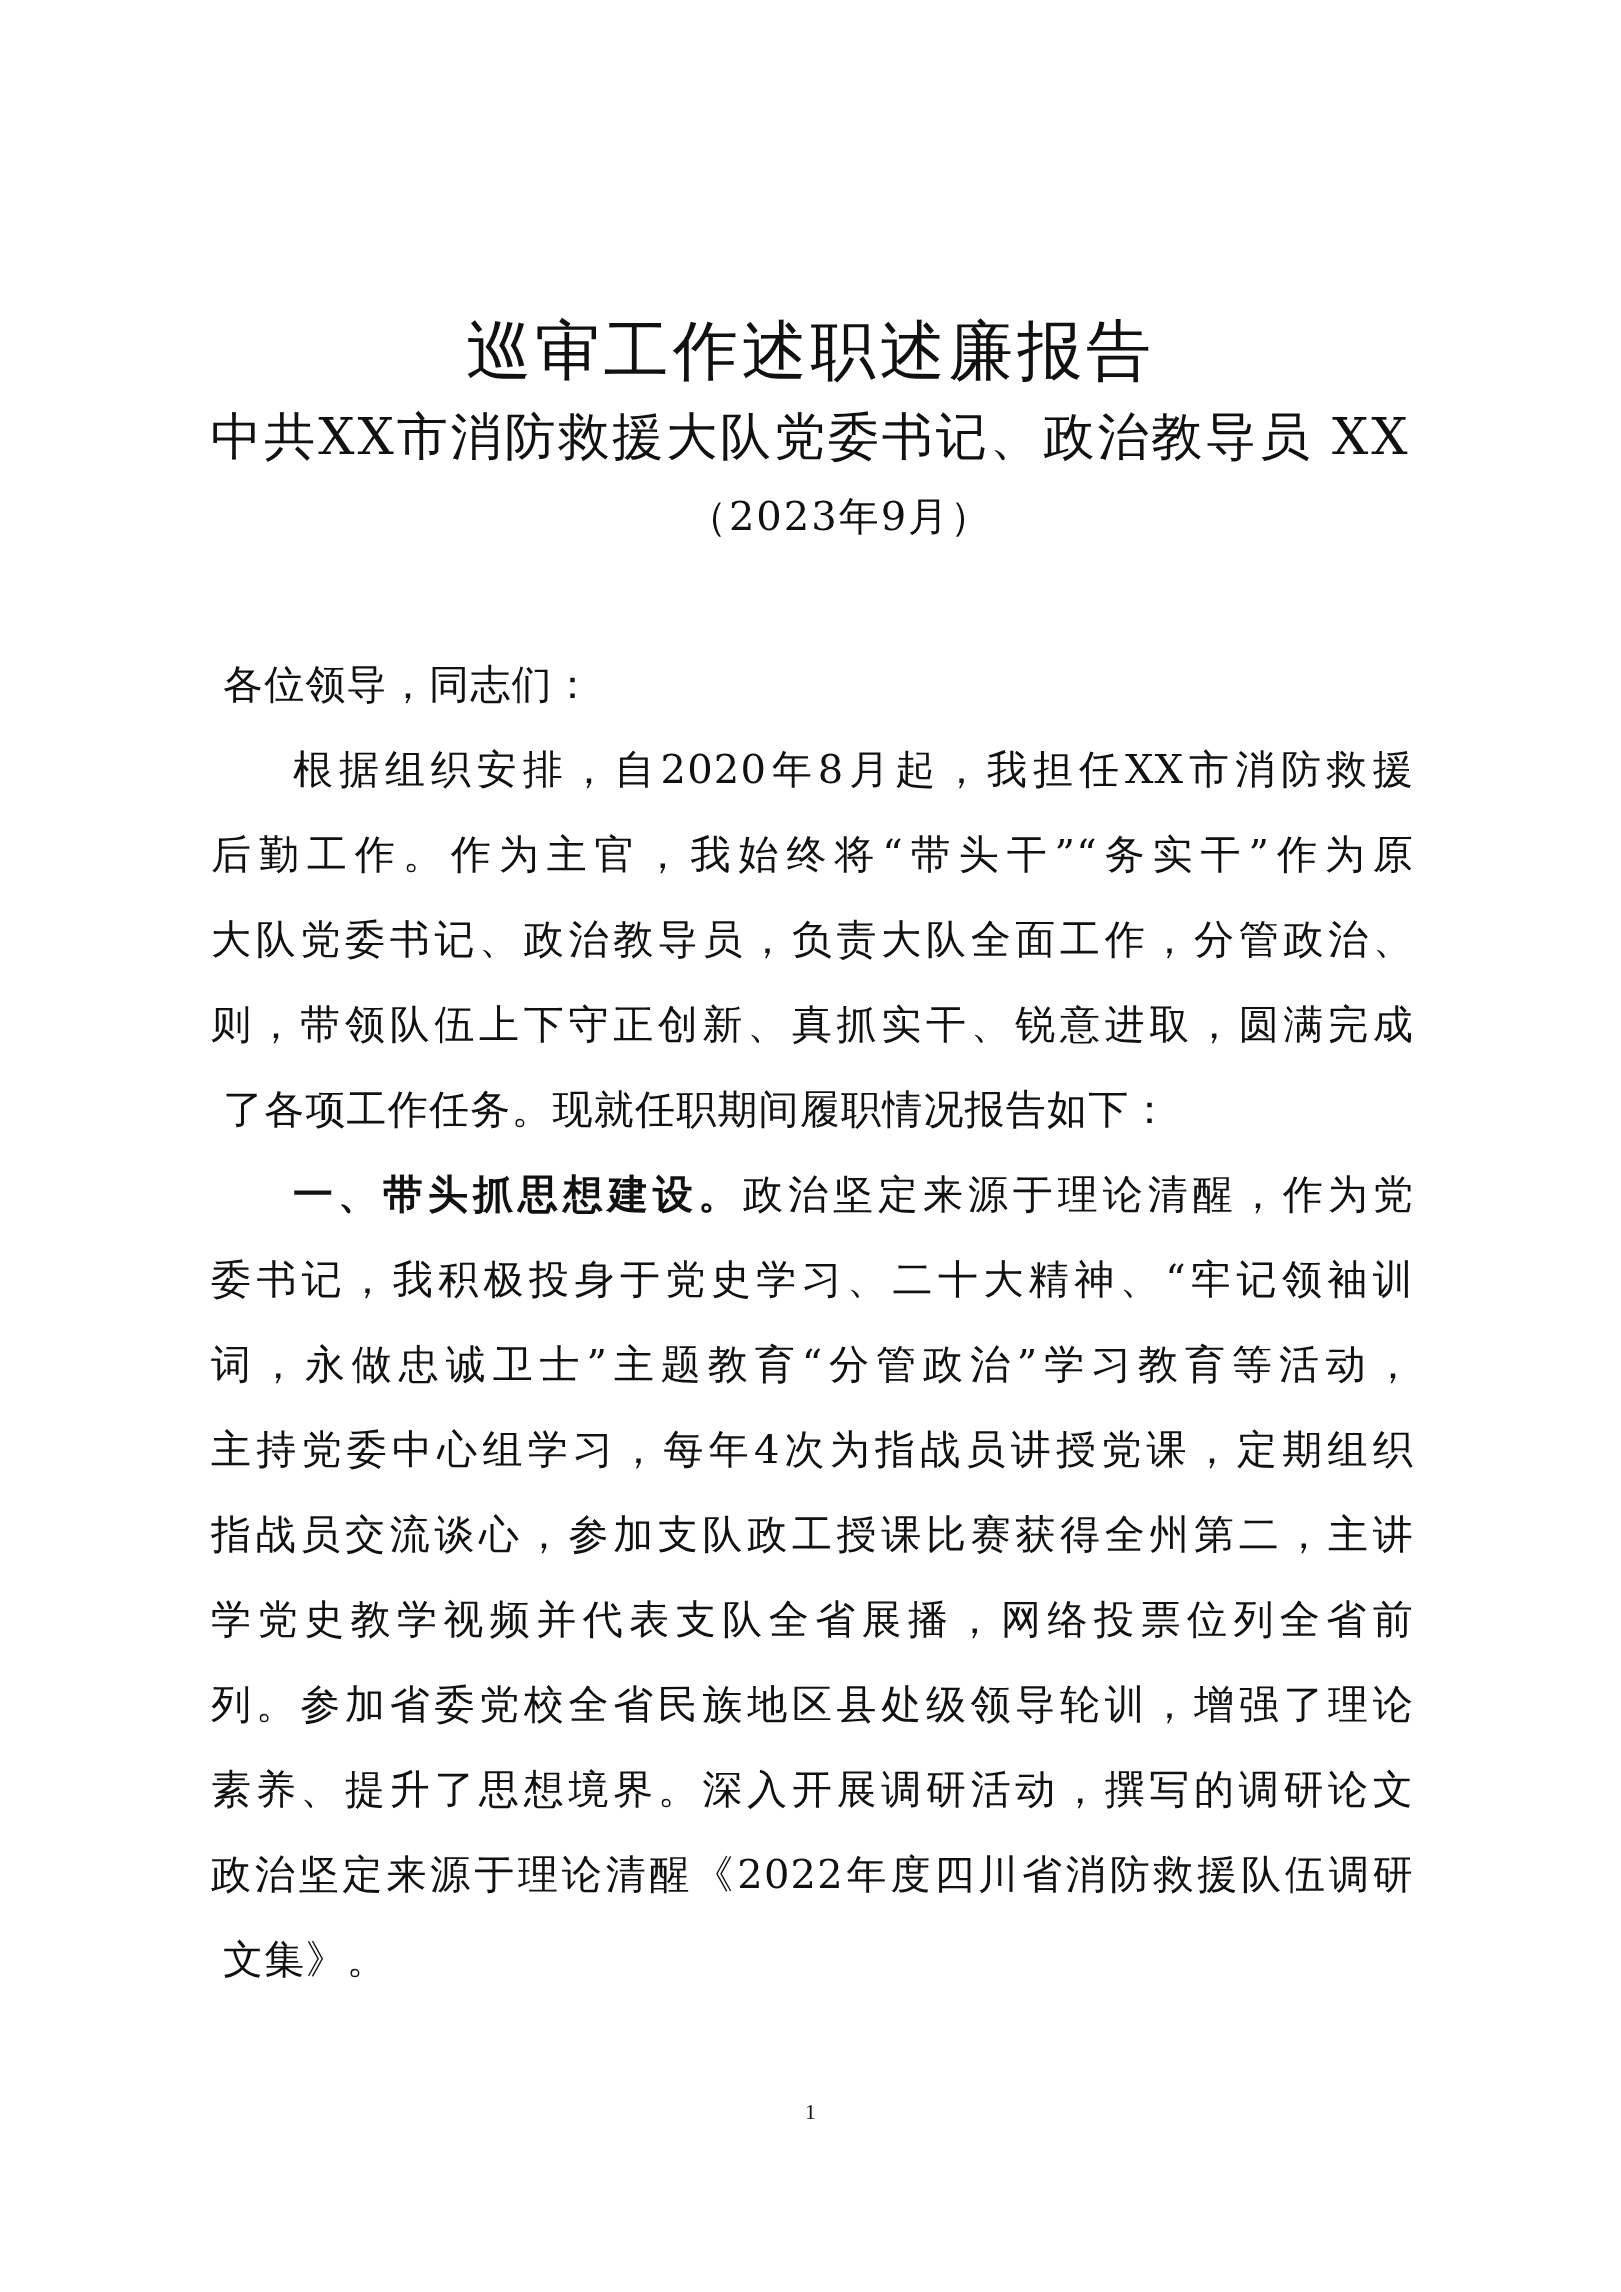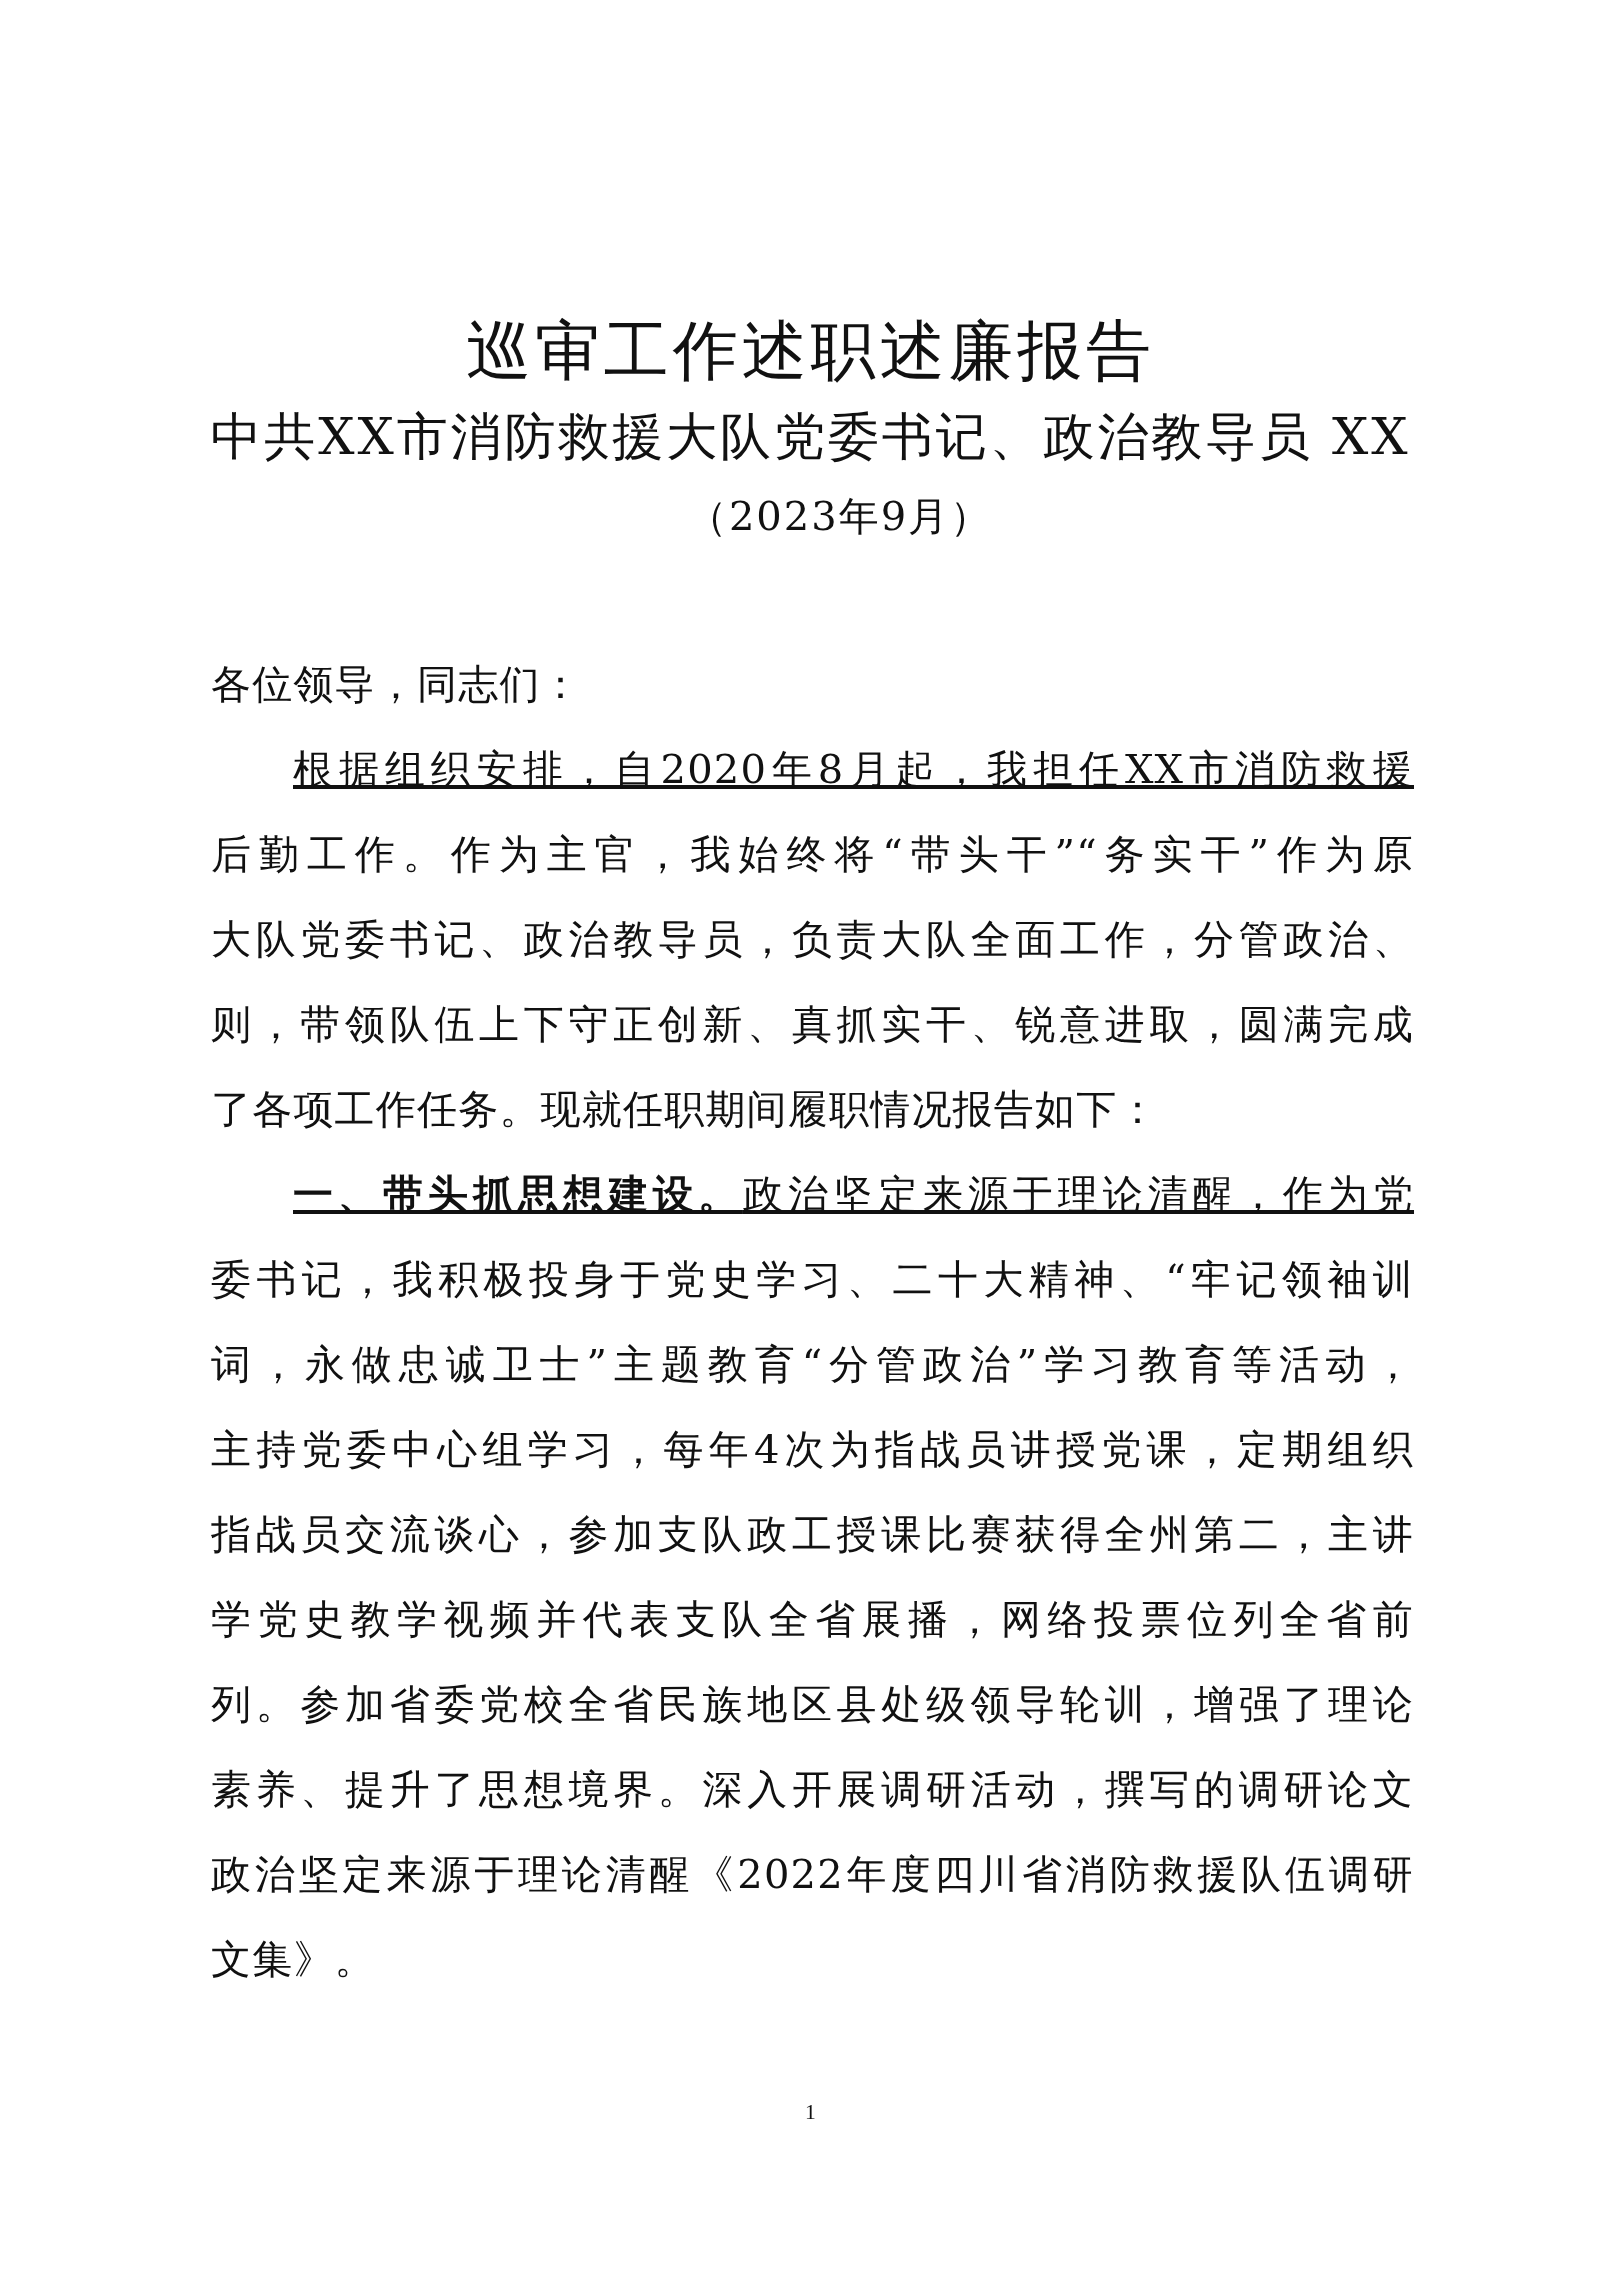--- a/index.html
+++ b/index.html
@@ -78,24 +78,24 @@
       font-weight: bold;
     }
     .line {
       display: block;
       white-space: nowrap;
       text-align: justify;
       text-align-last: justify;
     }
     .line.last {
       text-align-last: left;
+      margin-left: 12px;
     }
     .line.first-indent {
       padding-left: 82px;
-      text-decoration: underline;
     }
     .page-number {
       position: absolute;
       left: 0;
       width: 1621px;
       top: 2098px;
       text-align: center;
       font-family: "Liberation Serif", "DejaVu Serif", serif;
       font-size: 21.6px;
       line-height: 29px;

